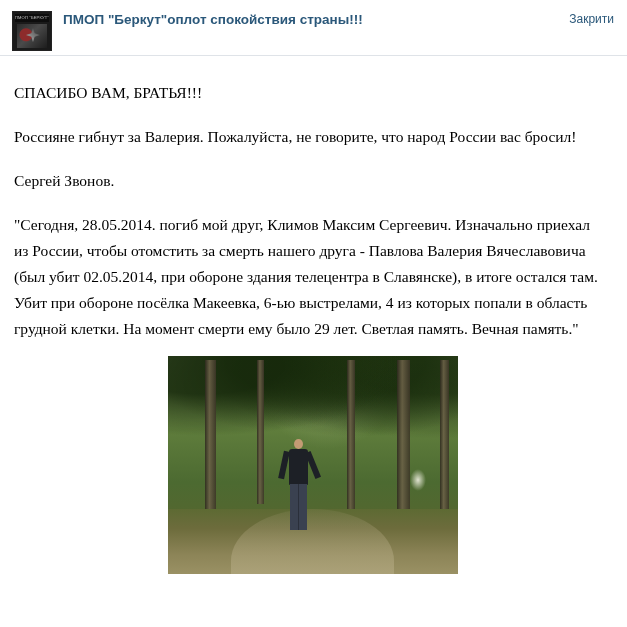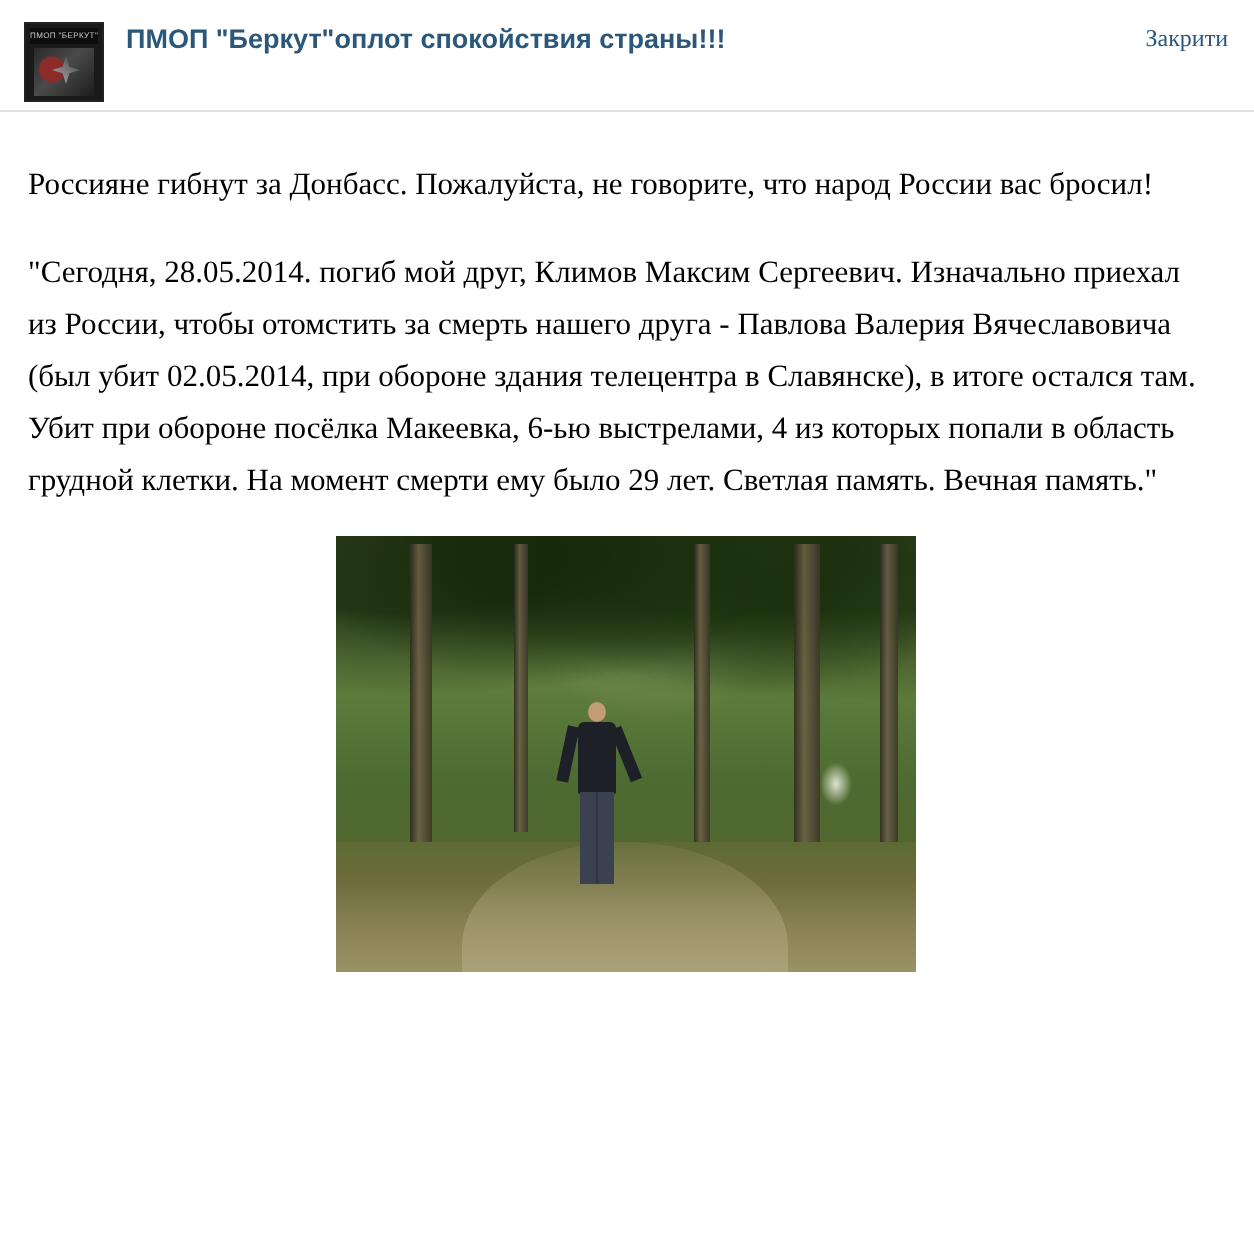--- a/index.html
+++ b/index.html
@@ -96,21 +96,20 @@
     line-height: 14px;
   }
   .close-link {
     position: absolute;
     right: 13px;
     top: 12px;
     font-size: 12px;
     color: #2b587a;
     text-decoration: none;
     cursor: pointer;
-    font-family: Liberation Serif, serif;
   }
 
   
   .post-body {
     padding: 24px 16px 0 14px;
     box-sizing: border-box;
   }
   .para {
     font-family: "Liberation Serif", serif;
     font-size: 15.5px;
@@ -237,21 +236,23 @@
     </div>
 
     <div class="header-text">
       <div class="group-title">ПМОП "Беркут"оплот спокойствия страны!!!</div>
     </div>
 
     <a class="close-link">Закрити</a>
   </div>
 
   <div class="post-body">
-    <p class="para">Россияне гибнут за Донбасс. Пожалуйста, не говорите, что народ России вас бросил!</p>
+    <p class="para">СПАСИБО ВАМ, БРАТЬЯ!!!</p>
+    <p class="para">Россияне гибнут за Валерия. Пожалуйста, не говорите, что народ России вас бросил!</p>
+    <p class="para">Сергей Звонов.</p>
     <p class="para quote">"Сегодня, 28.05.2014. погиб мой друг, Климов Максим Сергеевич. Изначально приехал из России, чтобы отомстить за смерть нашего друга - Павлова Валерия Вячеславовича (был убит 02.05.2014, при обороне здания телецентра в Славянске), в итоге остался там. Убит при обороне посёлка Макеевка, 6-ью выстрелами, 4 из которых попали в область грудной клетки. На момент смерти ему было 29 лет. Светлая память. Вечная память."</p>
 
     <div class="photo-wrap">
       <div class="photo" title="Мужчина в тёмной футболке стоит на лесной тропинке">
         <div class="sky"></div>
         <div class="canopy"></div>
         <div class="trunk t1"></div>
         <div class="trunk t2"></div>
         <div class="trunk t3"></div>
         <div class="trunk t4"></div>

